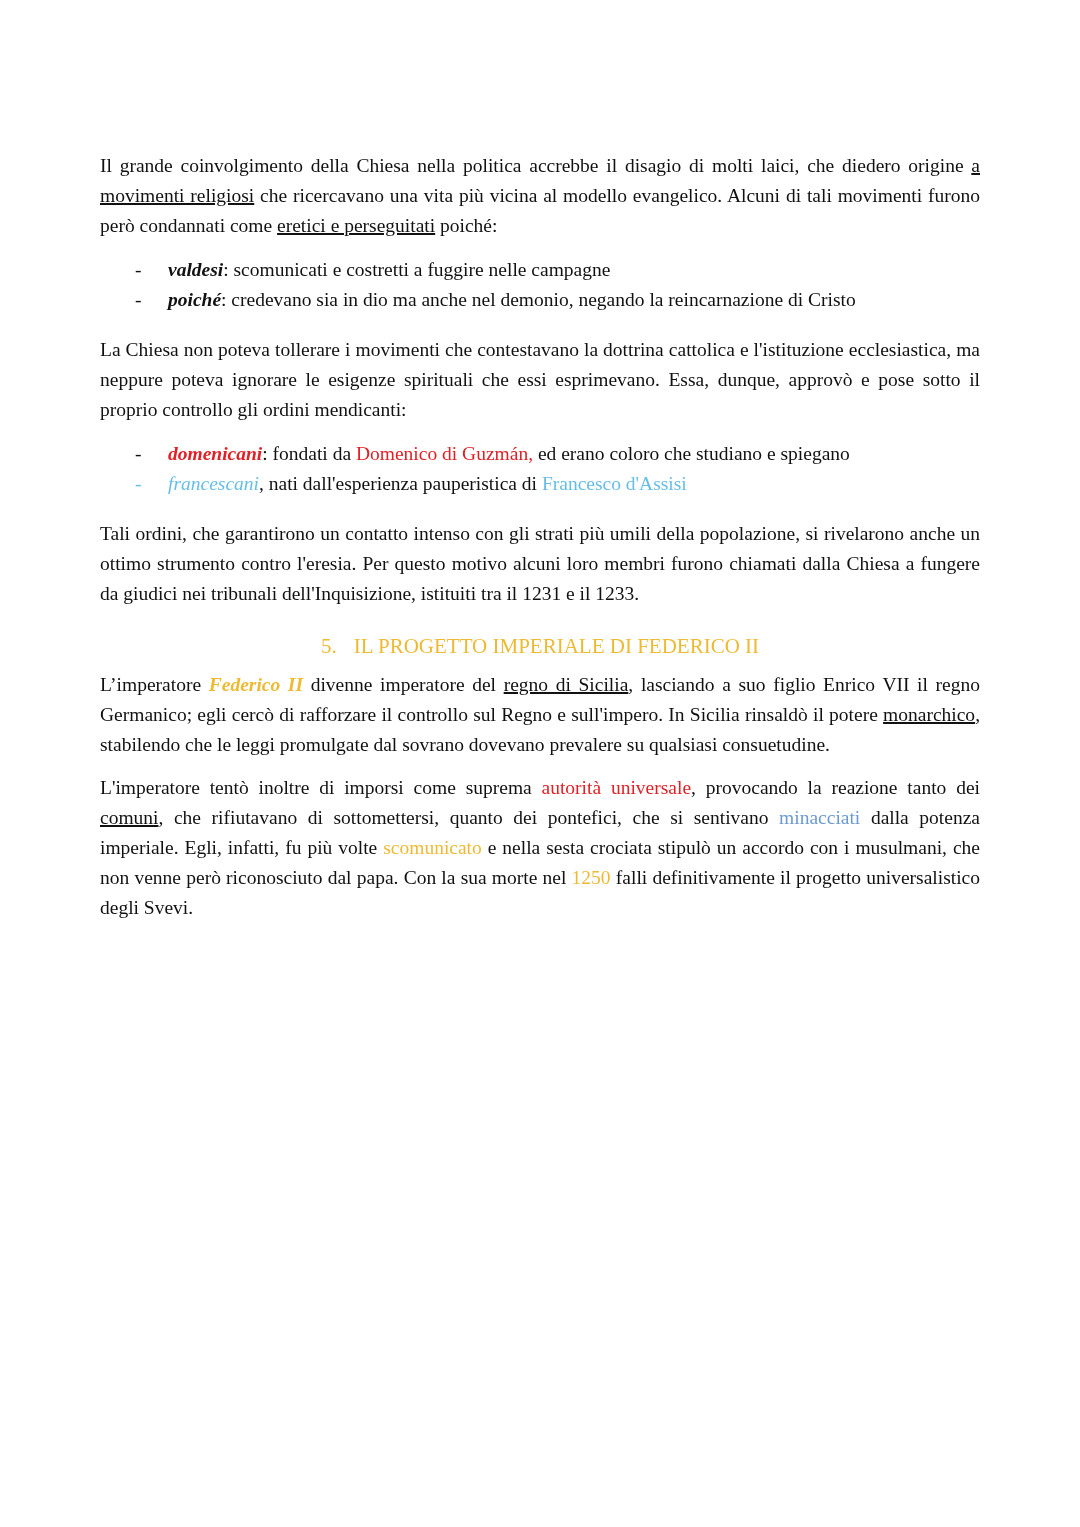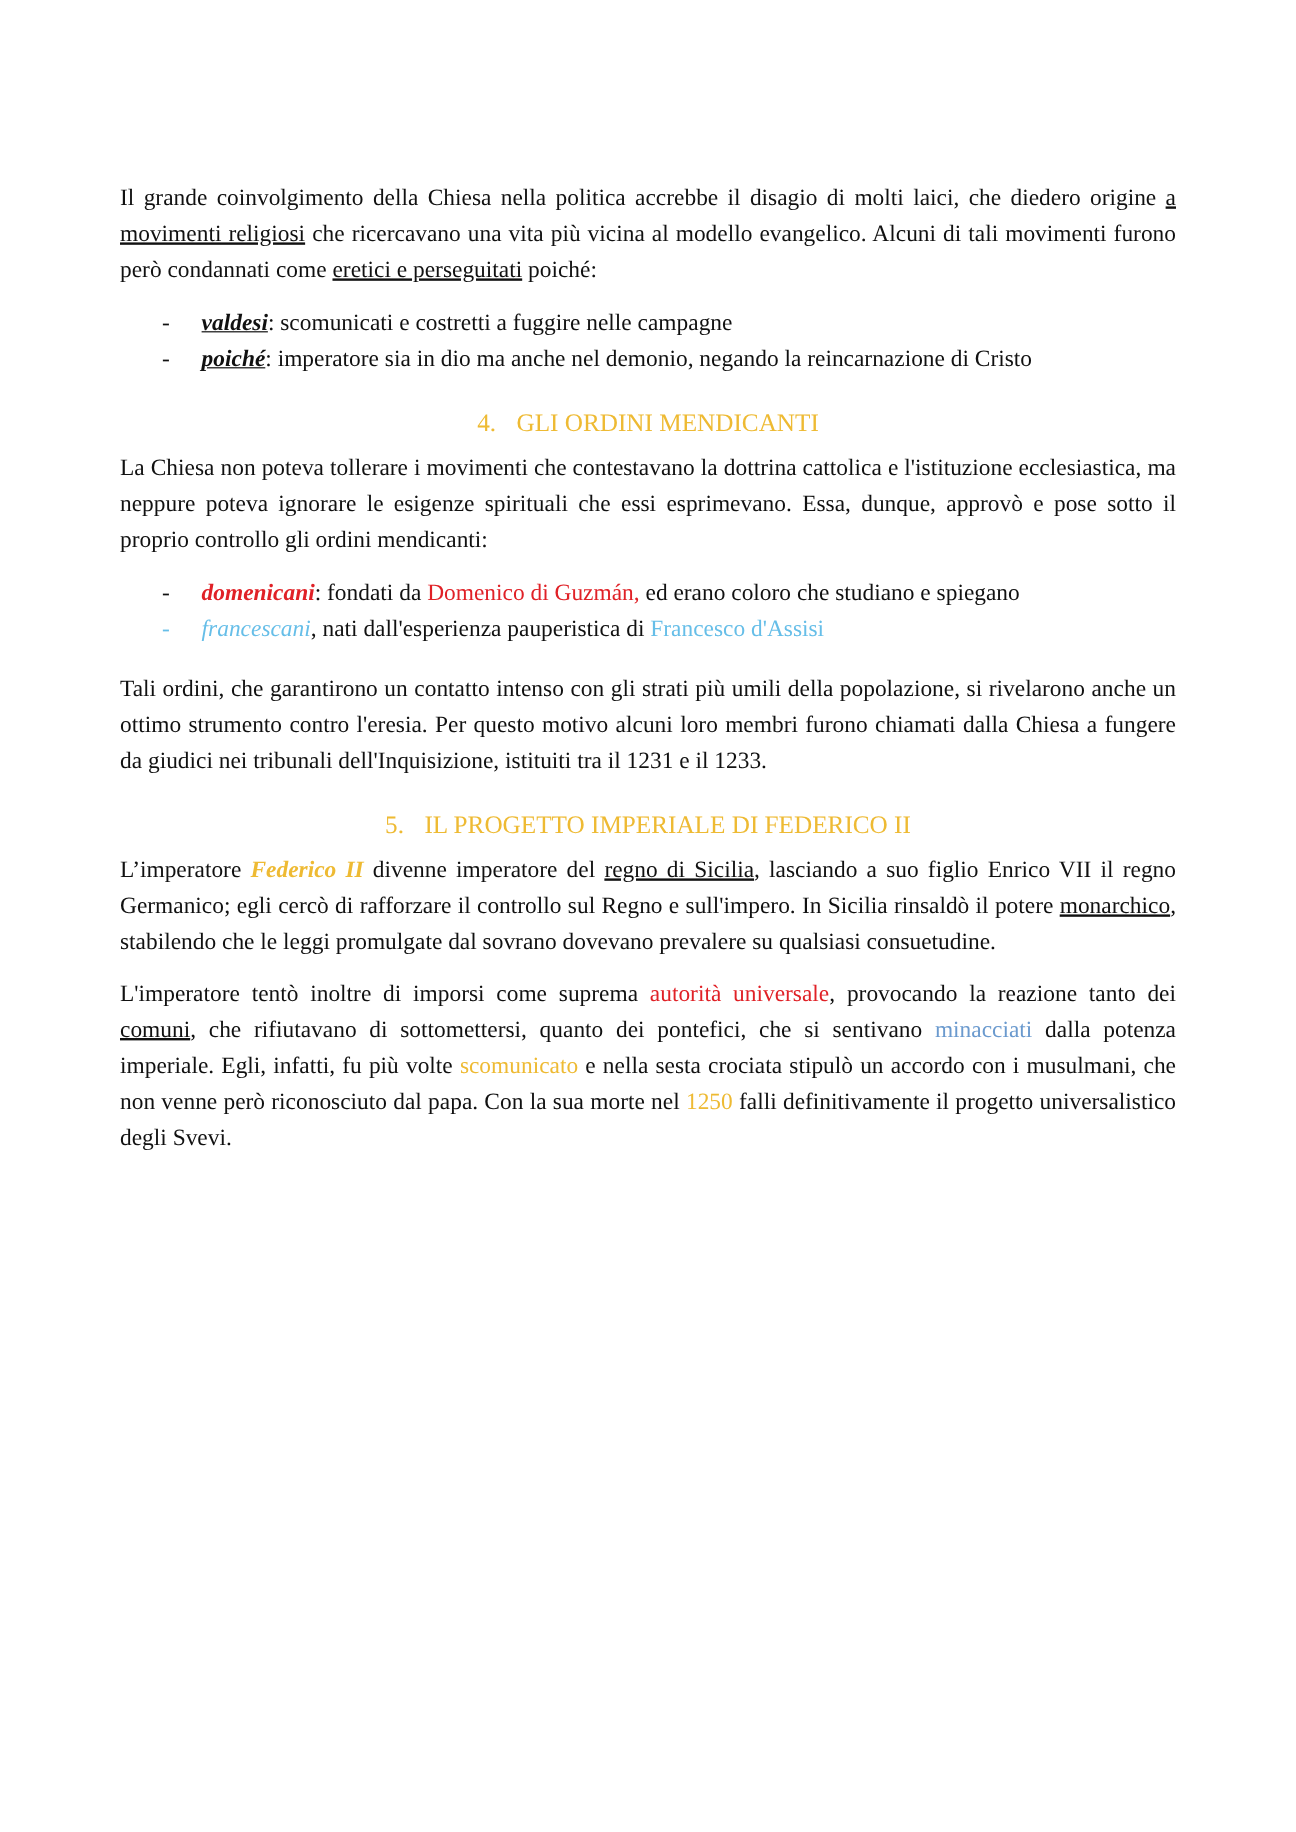--- a/index.html
+++ b/index.html
@@ -30,21 +30,21 @@
   .para{margin:20px 0 0 0;line-height:30px;text-align:justify;}
   .heading + .para{margin-top:10px;}
   .para + .para{margin-top:13px;}
   .list{list-style:none;margin:14px 0 0 0;padding:0;}
   .list li{display:flex;line-height:30px;padding-left:35px;}
   .marker{flex:0 0 33px;}
   .li-text{flex:1;}
   
   .run.plain{}
   .run.u{text-decoration:underline;text-decoration-thickness:1.5px;}
-  .run.bi{font-weight:bold;font-style:italic;text-decoration:underline;}
+  .run.bi{font-weight:bold;font-style:italic;}
   .run.bired{font-weight:bold;font-style:italic;color:var(--red);}
   .run.red{color:var(--red);}
   .run.iblue{font-style:italic;color:var(--sky-blue);font-family:Liberation Serif, serif;}
   .run.blue{color:var(--sky-blue);text-align:center;}
   .run.steel{color:var(--steel-blue);}
   .run.gold{color:var(--gold);}
   .run.goldb{color:var(--gold);font-weight:bold;font-style:italic;}
   .marker.blue{color:var(--sky-blue);}
 </style>
 </head>
@@ -55,25 +55,24 @@
 
   <p class="para"><span class="run plain">Il grande coinvolgimento della Chiesa nella politica accrebbe il disagio di molti laici, che diedero origine </span><span class="run u">a movimenti religiosi</span><span class="run plain"> che ricercavano una vita più vicina al modello evangelico. Alcuni di tali movimenti furono però condannati come </span><span class="run u">eretici e perseguitati</span><span class="run plain"> poiché:</span></p>
 
   <ul class="list">
     <li>
         <span class="marker">-</span>
         <span class="li-text"><span class="run bi">valdesi</span><span class="run plain">: scomunicati e costretti a fuggire nelle campagne</span></span>
       </li>
     <li>
         <span class="marker">-</span>
-        <span class="li-text"><span class="run bi">poiché</span><span class="run plain">: imperatore sia in dio ma anche nel demonio, negando la reincarnazione di Cristo</span></span>
+        <span class="li-text"><span class="run bi">poiché</span><span class="run plain">: credevano sia in dio ma anche nel demonio, negando la reincarnazione di Cristo</span></span>
       </li>
   </ul>
 
-  <h2 class="heading"><span class="h-num">4.</span><span>GLI ORDINI MENDICANTI</span></h2>
 
   <p class="para"><span class="run plain">La Chiesa non poteva tollerare i movimenti che contestavano la dottrina cattolica e l'istituzione ecclesiastica, ma neppure poteva ignorare le esigenze spirituali che essi esprimevano. Essa, dunque, approvò e pose sotto il proprio controllo gli ordini mendicanti:</span></p>
 
   <ul class="list">
     <li>
         <span class="marker">-</span>
         <span class="li-text"><span class="run bired">domenicani</span><span class="run plain">: fondati da </span><span class="run red">Domenico di Guzmán,</span><span class="run plain"> ed erano coloro che studiano e spiegano</span></span>
       </li>
     <li>
         <span class="marker blue">-</span>

